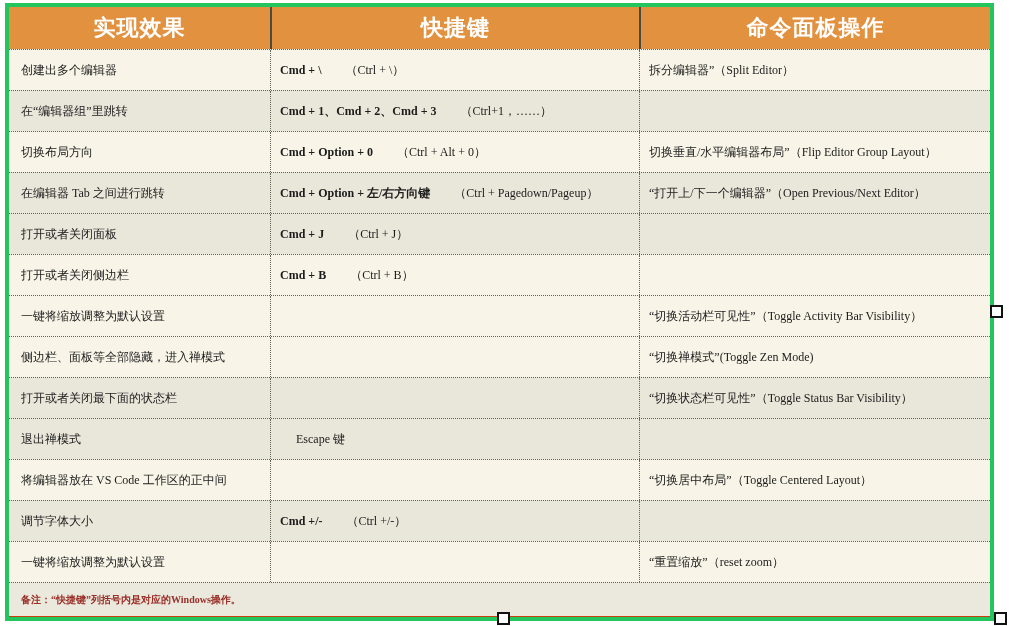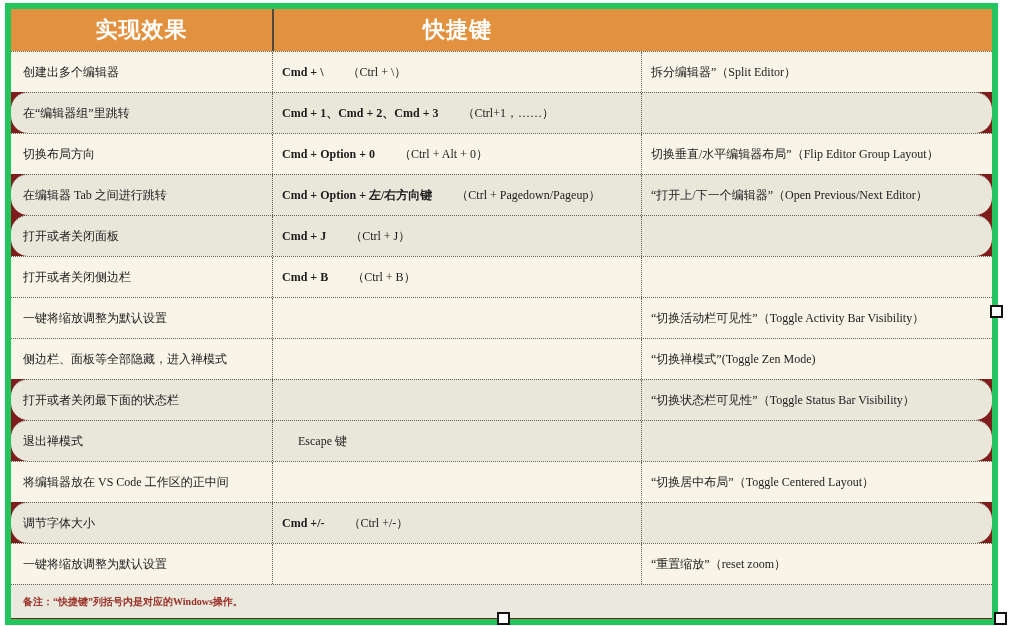--- a/index.html
+++ b/index.html
@@ -3,40 +3,40 @@
 <meta charset="utf-8">
 <style>
   html,body{margin:0;padding:0;}
   body{
     width:1010px;height:626px;background:#ffffff;position:relative;
     font-family:"Liberation Serif","DejaVu Serif",serif;
     overflow:hidden;
   }
   .sheet{
     position:absolute;left:5px;top:3px;width:981px;height:610px;
-    border:6px solid #22c55e;background:#7f1d1d;
+    border:4px solid #22c55e;background:#c2410c;
   }
   .hdr-row{
     display:grid;grid-template-columns:261px 369px 351px;
     height:42px;background:#e2913e;
   }
   .hdr-cell{
     display:flex;align-items:center;justify-content:center;
     color:#ffffff;font-family:"Liberation Sans","DejaVu Sans",sans-serif;
     font-weight:bold;font-size:22px;letter-spacing:1px;
     border-left:2px solid #4c4b41;
   }
   .hdr-cell:first-child{border-left:none;}
   .body-row{
     display:grid;grid-template-columns:261px 369px 351px;
     height:41px;border-top:1px dotted #636256;box-sizing:border-box;
   }
   .body-row:first-of-type{border-top:2px solid #4c4b41;}
   .row-odd{background:#f8f4e7;}
-  .row-even{background:#e9e6da;border-radius:17px;}
+  .row-even{background:#e9e6da;}
   .cell{
     display:flex;align-items:center;
     font-size:12px;color:#1c1c1c;
     padding:0 6px 0 12px;overflow:hidden;white-space:nowrap;
     border-left:1px dotted #636256;box-sizing:border-box;
   }
   .cell:first-child{border-left:none;}
   .c-shortcut{padding-left:9px;gap:16px;}
   .c-command{padding-left:9px;}
   .sc-bold{font-weight:bold;}
@@ -56,20 +56,21 @@
   .handle-bottom-right{left:994px;top:612px;}
 </style>
 </head>
 <body>
 
 <div class="sheet">
 
   <div class="hdr-row">
     <div class="hdr-cell">实现效果</div>
     <div class="hdr-cell">快捷键</div>
+    <div class="hdr-cell">命令面板操作</div>
   </div>
 
   <div class="body-row row-odd">
     <div class="cell c-effect">创建出多个编辑器</div>
     <div class="cell c-shortcut">
         <span class="sc-bold">Cmd + \</span>
         <span class="sc-rest">（Ctrl + \）</span>
       </div>
     <div class="cell c-command">拆分编辑器”（Split Editor）</div>
   </div>

